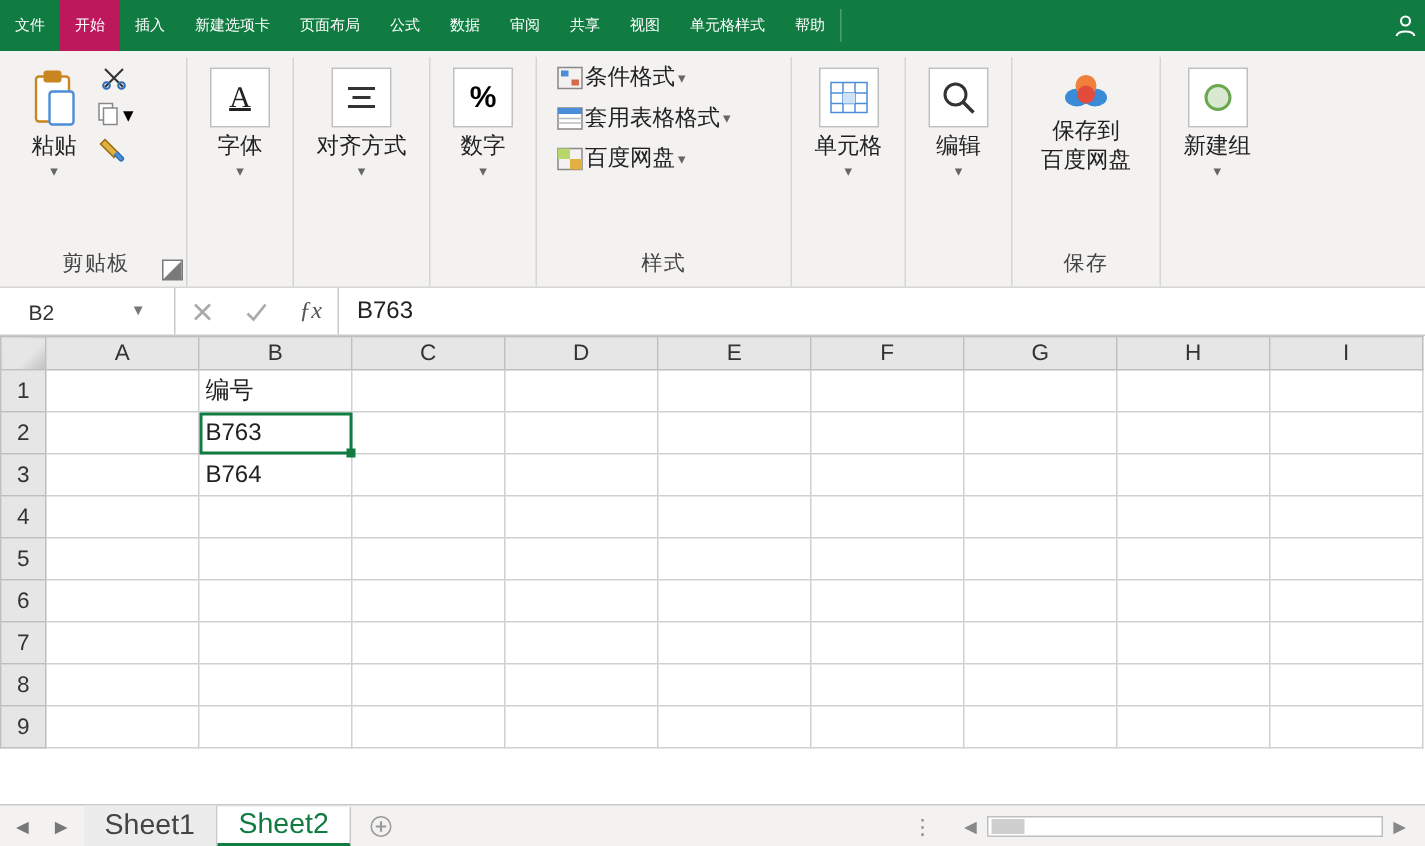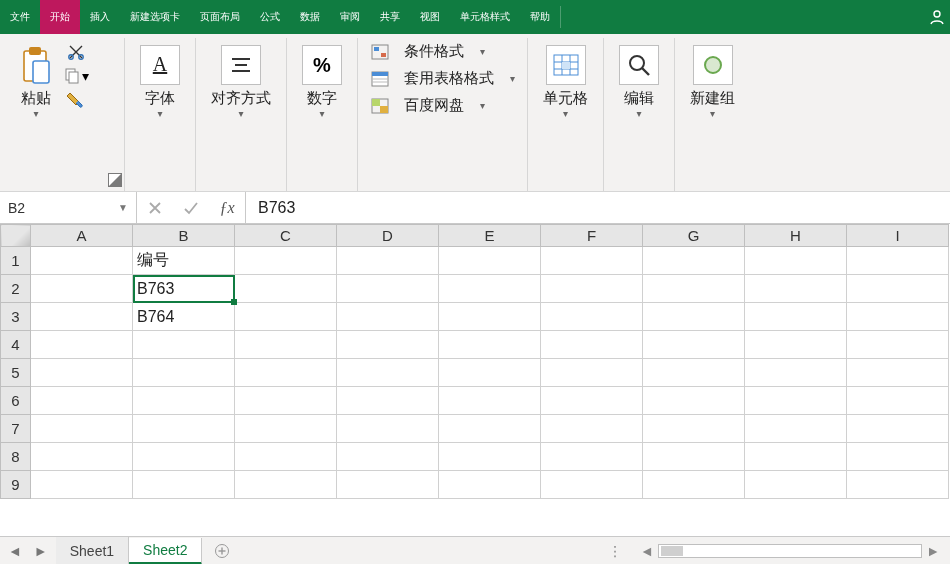--- a/index.html
+++ b/index.html
@@ -18,47 +18,47 @@
   .dlg{position:absolute;right:2px;bottom:4px;width:14px;height:14px;border:1px solid #7a7a7a;background:linear-gradient(135deg,#fff 48%,#7a7a7a 52%);cursor:pointer}
   .big-btn{display:flex;flex-direction:column;align-items:center;justify-content:flex-start;min-width:54px;padding:4px 6px;cursor:pointer;border:1px solid transparent;border-radius:3px}
   .big-btn .lbl{margin-top:4px;font-size:15px;color:#222;text-align:center;line-height:1.25}
   .big-btn .caret{font-size:10px;color:#666;margin-top:0}
   .icon-box{width:40px;height:40px;border:1px solid #bfbfbf;display:flex;align-items:center;justify-content:center;background:#fff}
   .clip-col{display:flex;flex-direction:column;align-items:center;gap:2px}
   .clip-main{display:flex;align-items:flex-start;gap:2px}
   .mini{width:28px;height:24px;display:flex;align-items:center;justify-content:center;cursor:pointer;border-radius:2px}
   .mini-stack{display:flex;flex-direction:column}
   .styles-col{display:flex;flex-direction:column;gap:4px}
-  .style-row{display:flex;align-items:center;gap:14px;padding:2px 4px;cursor:pointer;border-radius:3px}
+  .style-row{display:flex;align-items:center;gap:0;padding:2px 4px;cursor:pointer;border-radius:3px}
   .style-row .txt{font-size:15px;color:#222}
   .style-row .caret{font-size:10px;color:#666;margin-left:2px}
   .sicon{width:20px;height:18px;display:flex;align-items:center;justify-content:center}
   
   .fbar{height:32px;border-bottom:1px solid #c9c9c9;display:flex;align-items:stretch;background:#fff}
-  .namebox{width:137px;border-right:1px solid #c9c9c9;display:flex;align-items:center;padding:0 8px;justify-content:space-between;color:#333}
+  .namebox{width:117px;border-right:1px solid #c9c9c9;display:flex;align-items:center;padding:0 19px;justify-content:space-between;color:#333}
   .namebox .dd{font-size:10px;color:#777}
   .fx-btns{display:flex;border-right:1px solid #c9c9c9}
   .fx-btn{width:36px;display:flex;align-items:center;justify-content:center;color:#888;cursor:pointer;font-size:16px}
   .fx-label{width:36px;display:flex;align-items:center;justify-content:center;font-style:italic;color:#555;font-family:"Cambria Math","Times New Roman",serif;font-size:16px}
   .formula-input{flex:1;padding:0 12px;display:flex;align-items:center;font-size:16px;color:#222}
   
   .grid-area{position:relative;height:300px;overflow:hidden;background:#fff}
   table.grid{border-collapse:collapse;table-layout:fixed}
   .corner,.colhdr,.rowhdr{background:#e6e6e6;border:1px solid #bfbfbf;text-align:center;font-size:15px;color:#333;font-weight:normal}
   .corner{width:30px;height:22px;background:linear-gradient(135deg,#e6e6e6 60%,#bfbfbf 100%)}
   .colhdr{height:22px;width:102px}
   .rowhdr{width:30px;height:28px}
   td.cell{border:1px solid #d0d0d0;height:28px;width:102px;padding:0 4px;font-size:16px;color:#222;vertical-align:middle;background:#fff}
   td.sel{outline:2px solid #107c41;outline-offset:-2px;position:relative}
   td.sel::after{content:"";position:absolute;right:-3px;bottom:-3px;width:6px;height:6px;background:#107c41}
   
   .sheetbar{position:absolute;left:0;right:0;bottom:0;height:28px;border-top:1px solid #c9c9c9;background:#f3f2f1;display:flex;align-items:stretch}
   .sheet-nav{display:flex;align-items:center;padding:0 8px;gap:12px;color:#777}
   .sheet-nav span{cursor:pointer}
-  .sheet-tab{padding:12px 14px;display:flex;align-items:center;border-right:1px solid #c9c9c9;background:#ececec;color:#444;cursor:pointer;font-size:14px}
+  .sheet-tab{padding:12px 14px;display:flex;align-items:center;border-right:1px solid #c9c9c9;background:#ececec;color:#444;cursor:pointer;font-size:19px}
   .sheet-tab.active{background:#fff;color:#107c41;border-bottom:3px solid #107c41;position:relative;top:1px}
   .sheet-add{width:40px;display:flex;align-items:center;justify-content:center;color:#888;cursor:pointer}
   .sheet-spacer{flex:1}
   .hscroll{width:320px;display:flex;align-items:center;padding:2px 6px}
   .hscroll .track{flex:1;height:14px;border:1px solid #bfbfbf;background:#fff;position:relative}
   .hscroll .thumb{position:absolute;left:2px;top:1px;width:22px;height:10px;background:#cfcfcf}
   
   svg{display:block}
 </style>
 </head>
@@ -125,20 +125,21 @@
             <div class="mini">
               <svg width="20" height="20" viewBox="0 0 20 20">
                   <path d="M4 3l9 9-3 3-9-9z" fill="#e0b040" stroke="#9a6a10"></path>
                   <path d="M12 11l4 4c1 1-1 3-2 2l-4-4" fill="#4b8dd6" stroke="#2f6fb3"></path>
                 </svg>
             </div>
           </div>
         </div>
       </div>
     </div>
+    <div class="group-label">剪贴板</div>
     <div class="dlg"></div>
   </div>
 
   <div class="group">
     <div class="group-body">
       <div class="big-btn">
         <div class="icon-box">
           <svg width="28" height="28" viewBox="0 0 28 28">
               <text x="14" y="20" text-anchor="middle" font-size="20" font-family="serif" fill="#222" text-decoration="underline">A</text>
             </svg>
@@ -212,20 +213,21 @@
                 <rect x="1" y="1" width="16" height="14" fill="none" stroke="#888"></rect>
                 <rect x="1" y="1" width="8" height="7" fill="#b7d66b"></rect>
                 <rect x="9" y="8" width="8" height="7" fill="#e0b040"></rect>
               </svg>
           </span>
           <span class="txt">百度网盘</span>
             <span class="caret">▾</span>
         </div>
       </div>
     </div>
+    <div class="group-label">样式</div>
   </div>
 
   <div class="group">
     <div class="group-body">
       <div class="big-btn">
         <div class="icon-box">
           <svg width="28" height="24" viewBox="0 0 28 24">
               <rect x="2" y="2" width="24" height="20" fill="#fff" stroke="#4b8dd6"></rect>
               <line x1="2" y1="9" x2="26" y2="9" stroke="#4b8dd6"></line>
               <line x1="2" y1="16" x2="26" y2="16" stroke="#4b8dd6"></line>
@@ -250,20 +252,35 @@
               <line x1="16" y1="16" x2="23" y2="23" stroke="#333" stroke-width="2.4"></line>
             </svg>
         </div>
         <div class="lbl">编辑</div>
         <div class="caret">▾</div>
       </div>
     </div>
     <div class="group-label">&nbsp;</div>
   </div>
 
+  <div class="group">
+    <div class="group-body">
+      <div class="big-btn" style="min-width:82px">
+        <svg width="36" height="30" viewBox="0 0 36 30">
+          <ellipse cx="12" cy="20" rx="8" ry="6" fill="#3a8bd6"></ellipse>
+          <ellipse cx="24" cy="20" rx="8" ry="6" fill="#3a8bd6"></ellipse>
+          <circle cx="18" cy="12" r="7" fill="#f0803c"></circle>
+          <circle cx="18" cy="18" r="6" fill="#e34b3b"></circle>
+        </svg>
+        <div class="lbl" style="white-space:pre">保存到
+百度网盘</div>
+      </div>
+    </div>
+    <div class="group-label">保存</div>
+  </div>
 
   <div class="group">
     <div class="group-body">
       <div class="big-btn">
         <div class="icon-box">
           <svg width="24" height="24" viewBox="0 0 24 24">
               <circle cx="12" cy="12" r="8" fill="#d9e8d0" stroke="#6aa84f" stroke-width="2"></circle>
             </svg>
         </div>
         <div class="lbl">新建组</div>

